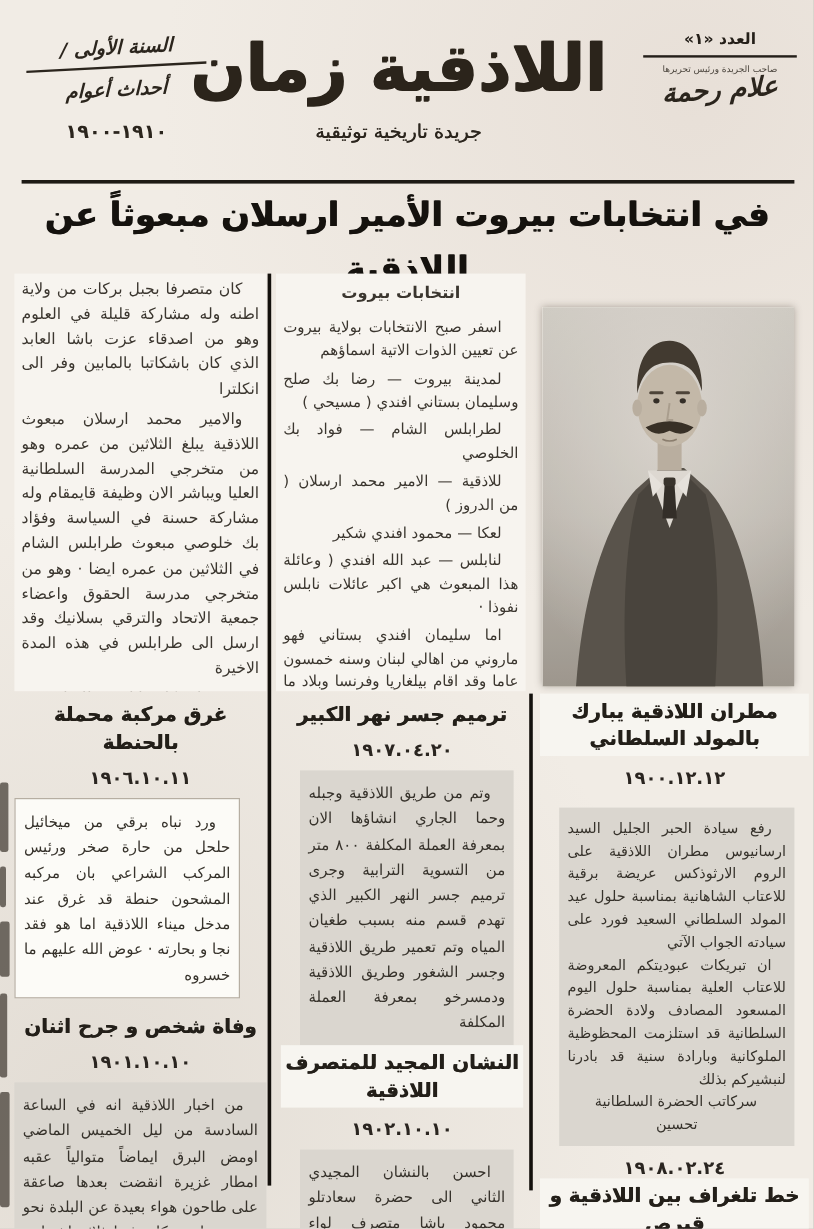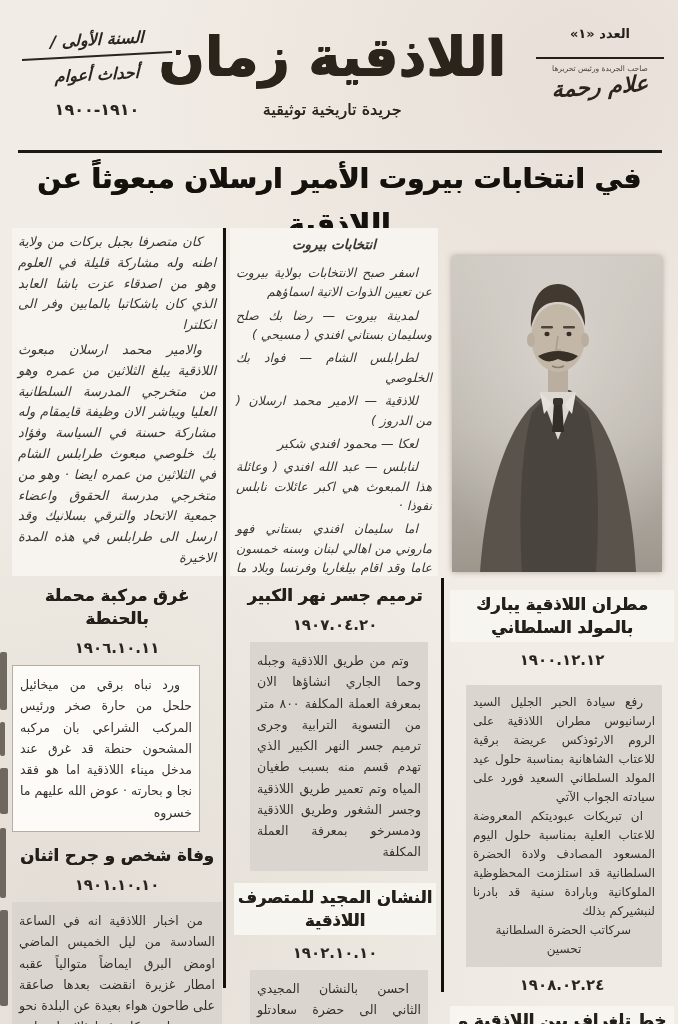--- a/index.html
+++ b/index.html
@@ -8,21 +8,21 @@
     background:
       radial-gradient(circle at 85% 8%, rgba(214,200,190,.35), transparent 40%),
       radial-gradient(circle at 10% 90%, rgba(205,198,188,.4), transparent 45%),
       #f1ece5;
     font-family:"DejaVu Sans", sans-serif;
     color:#35312b; overflow:hidden; direction:rtl;
   }
   
   .mh-issue{position:absolute; top:26px; right:14px; width:128px; text-align:center;}
   .issue-number{font-size:13px; font-weight:bold; color:#241f19;
-    border-bottom:2px solid #241f19; padding:0 4px 16px 4px; display:block;}
+    border-bottom:2px solid #241f19; padding:0 4px 5px 4px; display:block;}
   .owner-line{font-size:7.5px; margin-top:5px; color:#4a443c; letter-spacing:.5px;}
   .owner-sig{font-size:22px; font-weight:bold; font-style:italic; color:#2b251d;
     margin-top:2px; transform:skewY(-4deg); line-height:1.1;}
   .mh-title{position:absolute; top:18px; left:150px; right:164px; text-align:center;}
   .paper-title{font-size:54px; font-weight:bold; color:#2b241b; line-height:1.45;
     text-shadow:1px 0 0 #2b241b, 0 1px 0 #2b241b; letter-spacing:-1px;}
   .paper-subtitle{font-size:16px; font-weight:normal; color:#2b251d; margin-top:4px;
     text-shadow:.4px 0 0 #2b251d;}
   .mh-year{position:absolute; top:30px; left:22px; width:150px; text-align:center; color:#2b251d;}
   .year-label{font-size:16px; font-weight:bold; font-style:italic; padding-bottom:6px;
@@ -31,42 +31,42 @@
     transform:skewY(-3deg);}
   .years-range{font-size:16px; font-weight:bold; letter-spacing:3px; margin-top:16px;}
   .header-rule{position:absolute; top:150px; left:18px; right:16px; height:2.5px; background:#1d1a15;}
   
   .headline{position:absolute; top:157px; left:6px; right:6px; margin:0;
     font-size:28px; font-weight:bold; text-align:center; color:#15120e;
     text-shadow:.8px 0 0 #15120e; line-height:1.6;}
   
   .lead-col{position:absolute; top:228px; height:348px; overflow:hidden;
     background:#f7f4ef; padding:4px 6px; box-sizing:border-box;
-    font-size:12.5px; line-height:1.55; text-align:justify; color:#3b362f;font-style:italic;}
+    font-size:12.5px; line-height:1.55; text-align:justify; color:#3b362f;}
   .lead-left{left:12px; width:210px; font-size:13px; line-height:1.6;}
   .lead-middle{right:240px; width:208px;}
   .lead-col p{margin:0 0 4px 0; text-indent:14px;}
   .lead-title{text-align:center; font-weight:bold; font-size:13.5px; margin:2px 0 8px 0;}
   .lead-date{position:absolute; top:231px; left:26px; width:200px; text-align:left;
     font-size:17px; font-weight:bold; letter-spacing:1px; color:#2a2520;
     direction:ltr; padding-left:2px;}
   .photo-wrap{position:absolute; top:256px; left:452px; width:210px; height:316px;
     box-shadow:0 0 6px rgba(90,80,70,.45);}
   
   .vrule{position:absolute; background:#14110d;}
   .vrule-a{right:452px; top:228px; width:3px; height:760px;}
   .vrule-b{right:234px; top:578px; width:3px; height:414px;}
   
   .sec{position:absolute; text-align:center;}
   .sec-left{top:584px; left:12px; width:210px;}
   .sec-middle{top:584px; right:242px; width:202px;}
   .sec-right{top:578px; left:450px; width:224px;}
   .sec-title{font-size:16.5px; font-weight:bold; color:#231f19; line-height:1.4;
     text-shadow:.4px 0 0 #231f19;}
-  .sec-title.strip{background:#f7f5f0; padding:3px 2px;margin-top:12px;}
+  .sec-title.strip{background:#f7f5f0; padding:3px 2px;}
   .sec-date{font-size:15px; font-weight:bold; letter-spacing:1.5px; margin-top:9px;
     color:#2a2520; direction:ltr;}
   .clip{margin-top:8px; padding:8px 7px; font-size:12.5px; line-height:1.7;
     text-align:justify; color:#36322b;}
   .clip p{margin:0; text-indent:12px;}
   .clip.white{background:#fcfbf7; border:1px solid #b6aea2;}
   .clip.gray{background:#dad6cf;}
   .sec-left .clip.white{margin-left:0; margin-right:22px;}
   .sec-left .gap{height:12px;}
   .sec-middle .clip.gray{margin-right:8px; margin-left:16px;}

